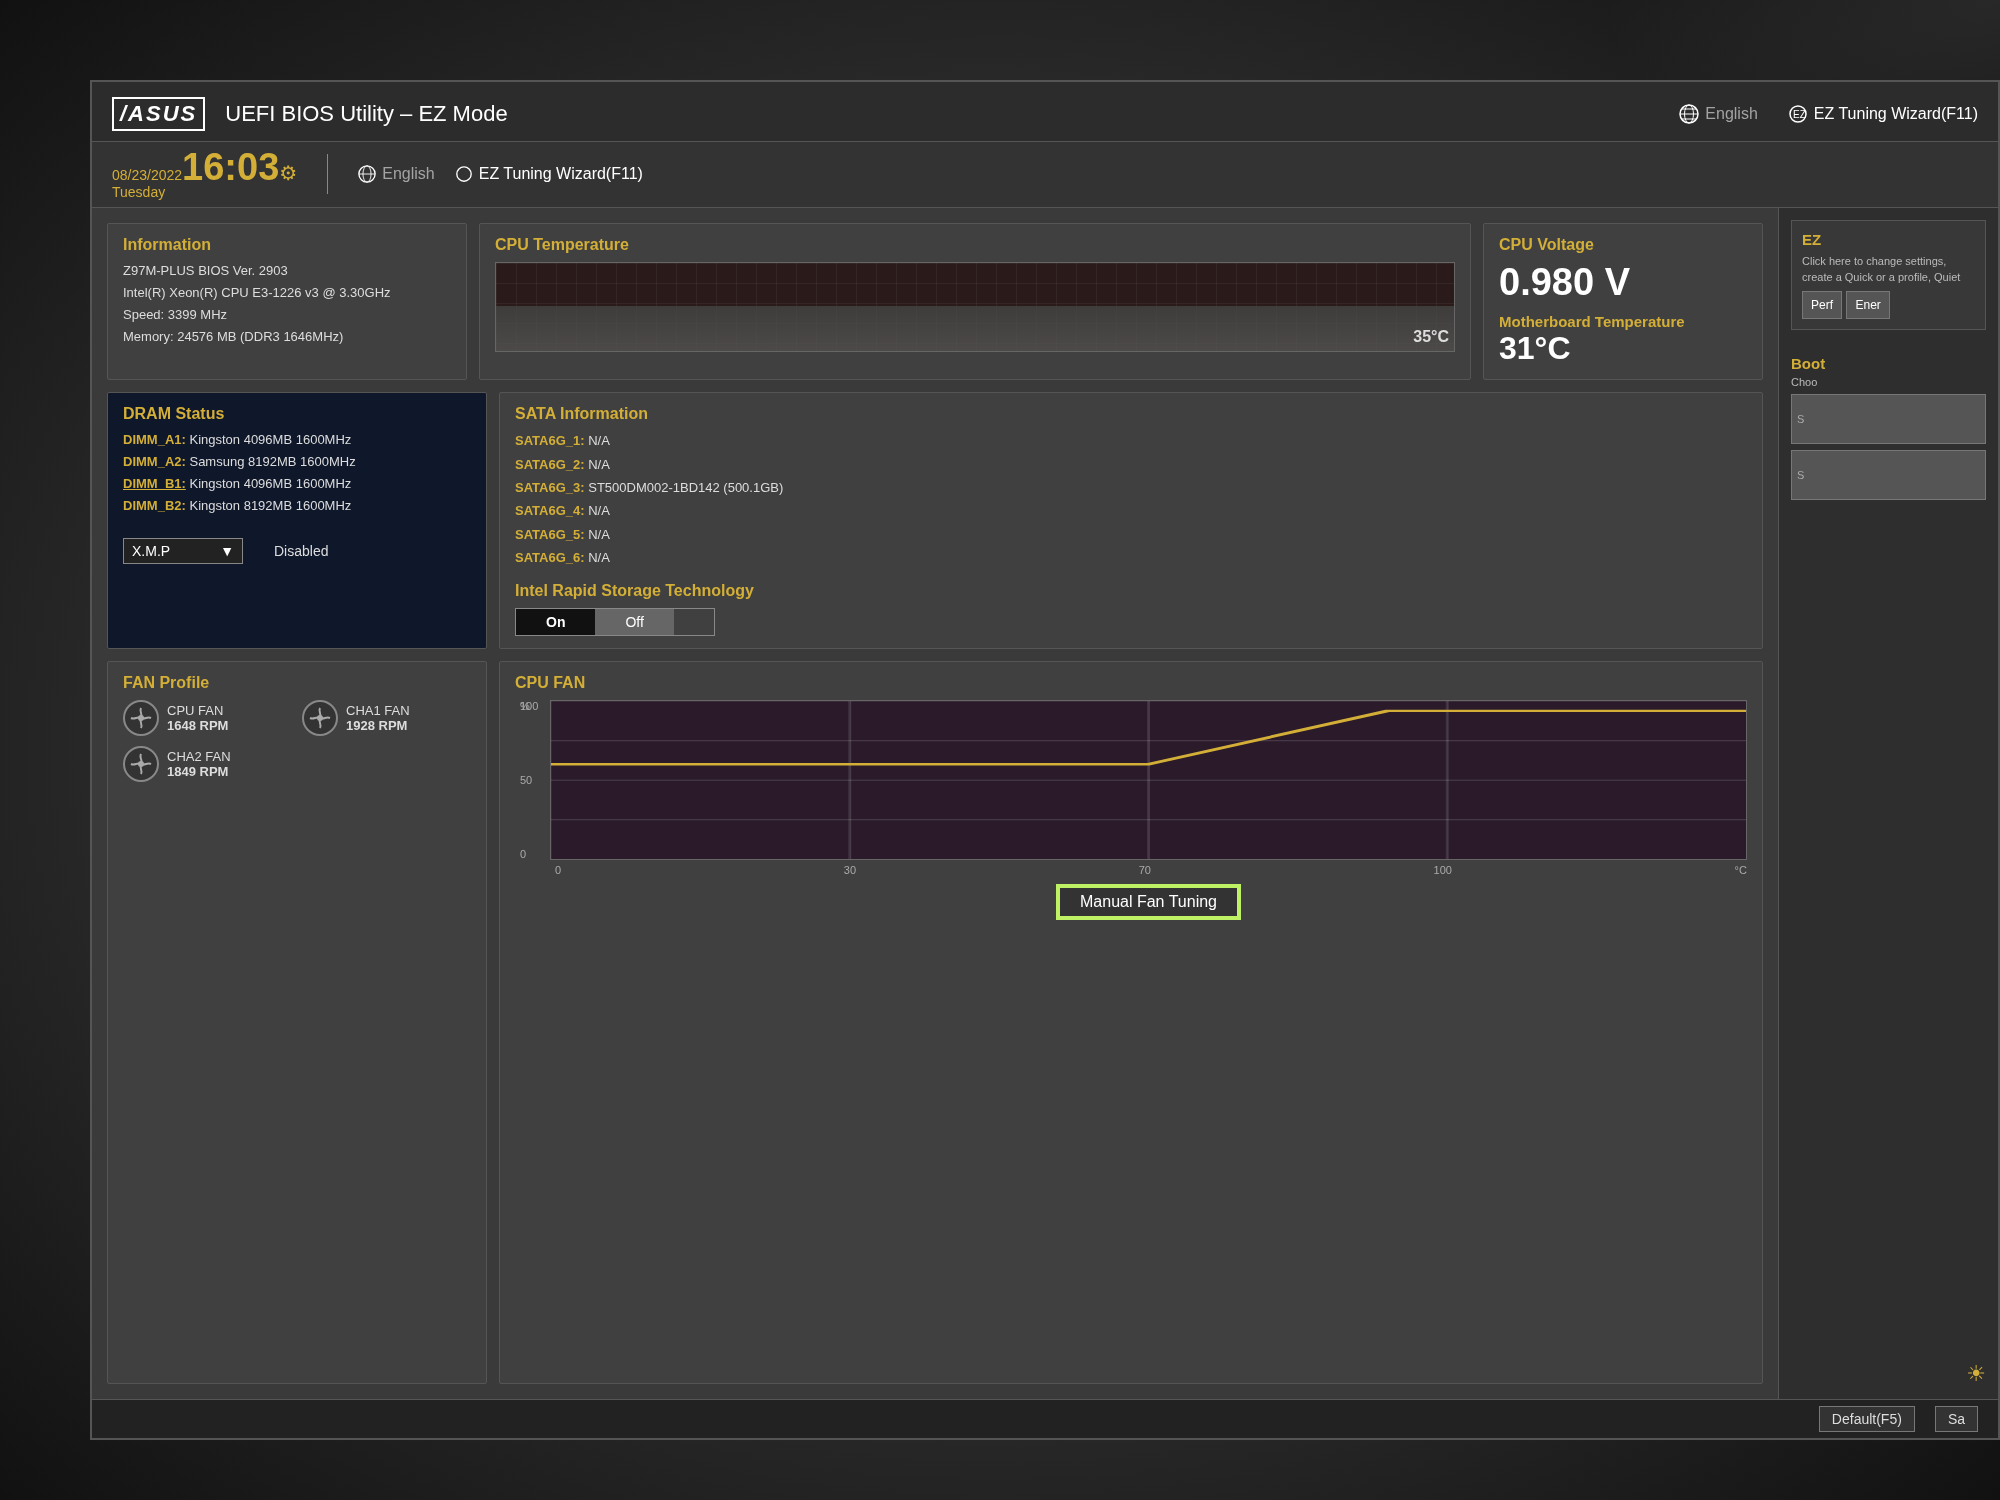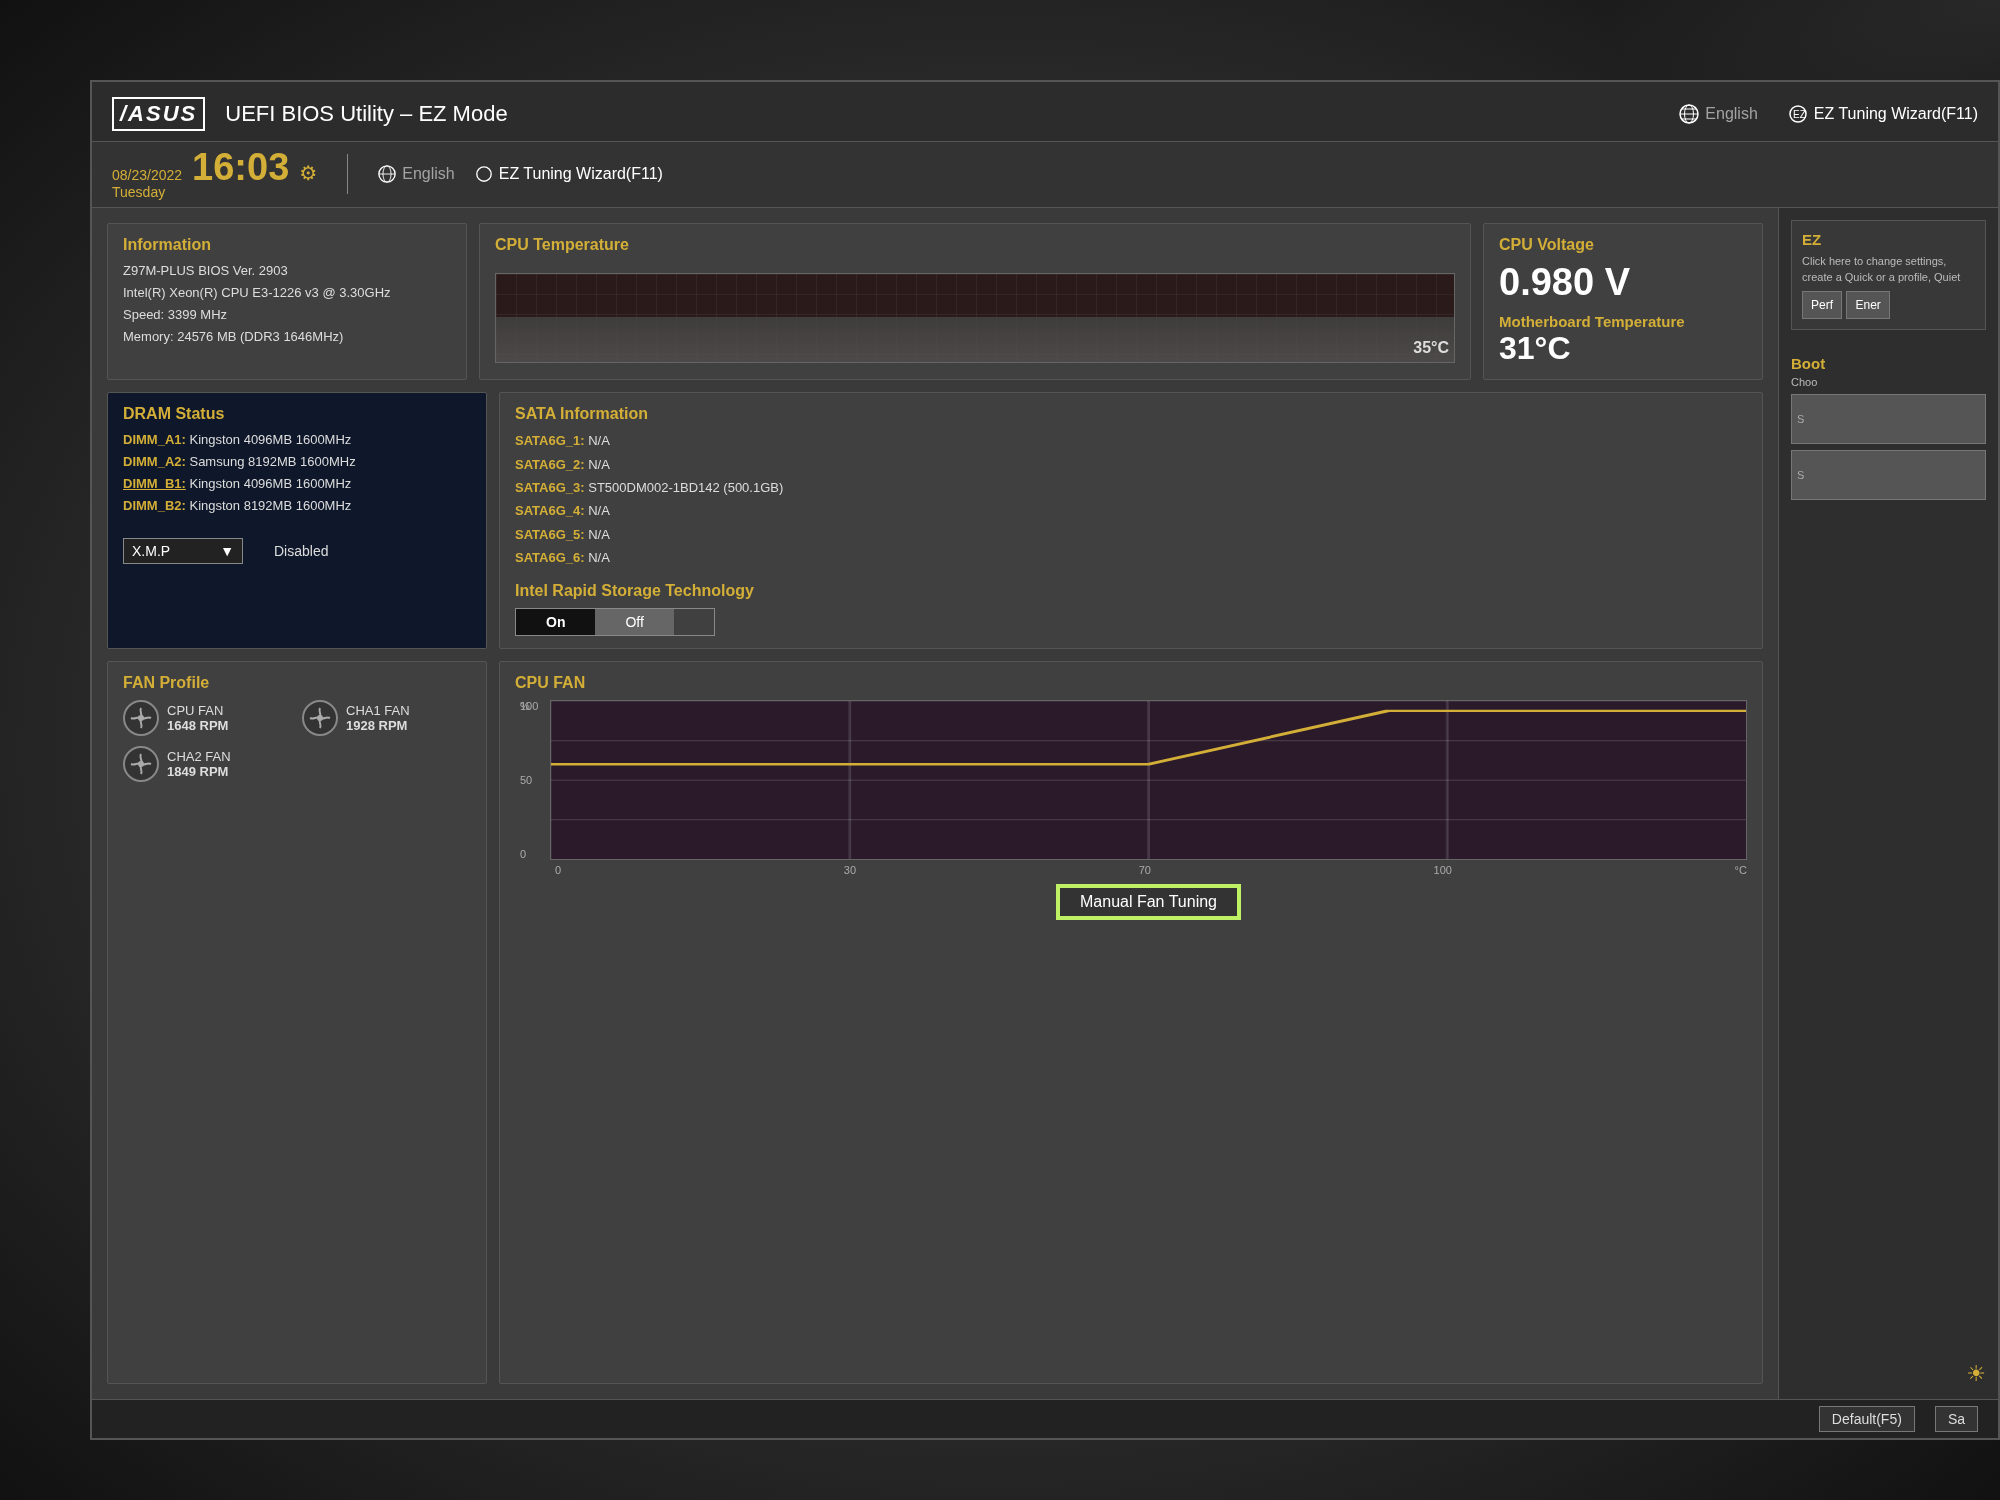--- a/index.html
+++ b/index.html
@@ -91,21 +91,21 @@
       padding: 6px 20px;
       display: flex;
       align-items: center;
       gap: 20px;
       border-bottom: 1px solid #555;
     }
 
     .datetime-block {
       display: flex;
       align-items: baseline;
-      gap: 10px;
+      gap: 0;
     }
 
     .date-text {
       color: #d4af37;
       font-size: 14px;
       line-height: 1.2;
     }
 
     .time-text {
       color: #d4af37;
@@ -189,21 +189,21 @@
 
     .temp-display {
       background: #2a1a1a;
       border: 1px solid #666;
       height: 90px;
       position: relative;
       display: flex;
       align-items: flex-end;
       justify-content: flex-end;
       padding: 5px;
-      margin-top: 19px;
+      margin-top: 8px;
       
       background-image:
         linear-gradient(rgba(255,255,255,0.05) 1px, transparent 1px),
         linear-gradient(90deg, rgba(255,255,255,0.05) 1px, transparent 1px);
       background-size: 20px 20px;
     }
 
     .temp-bar-area {
       position: absolute;
       bottom: 0;

